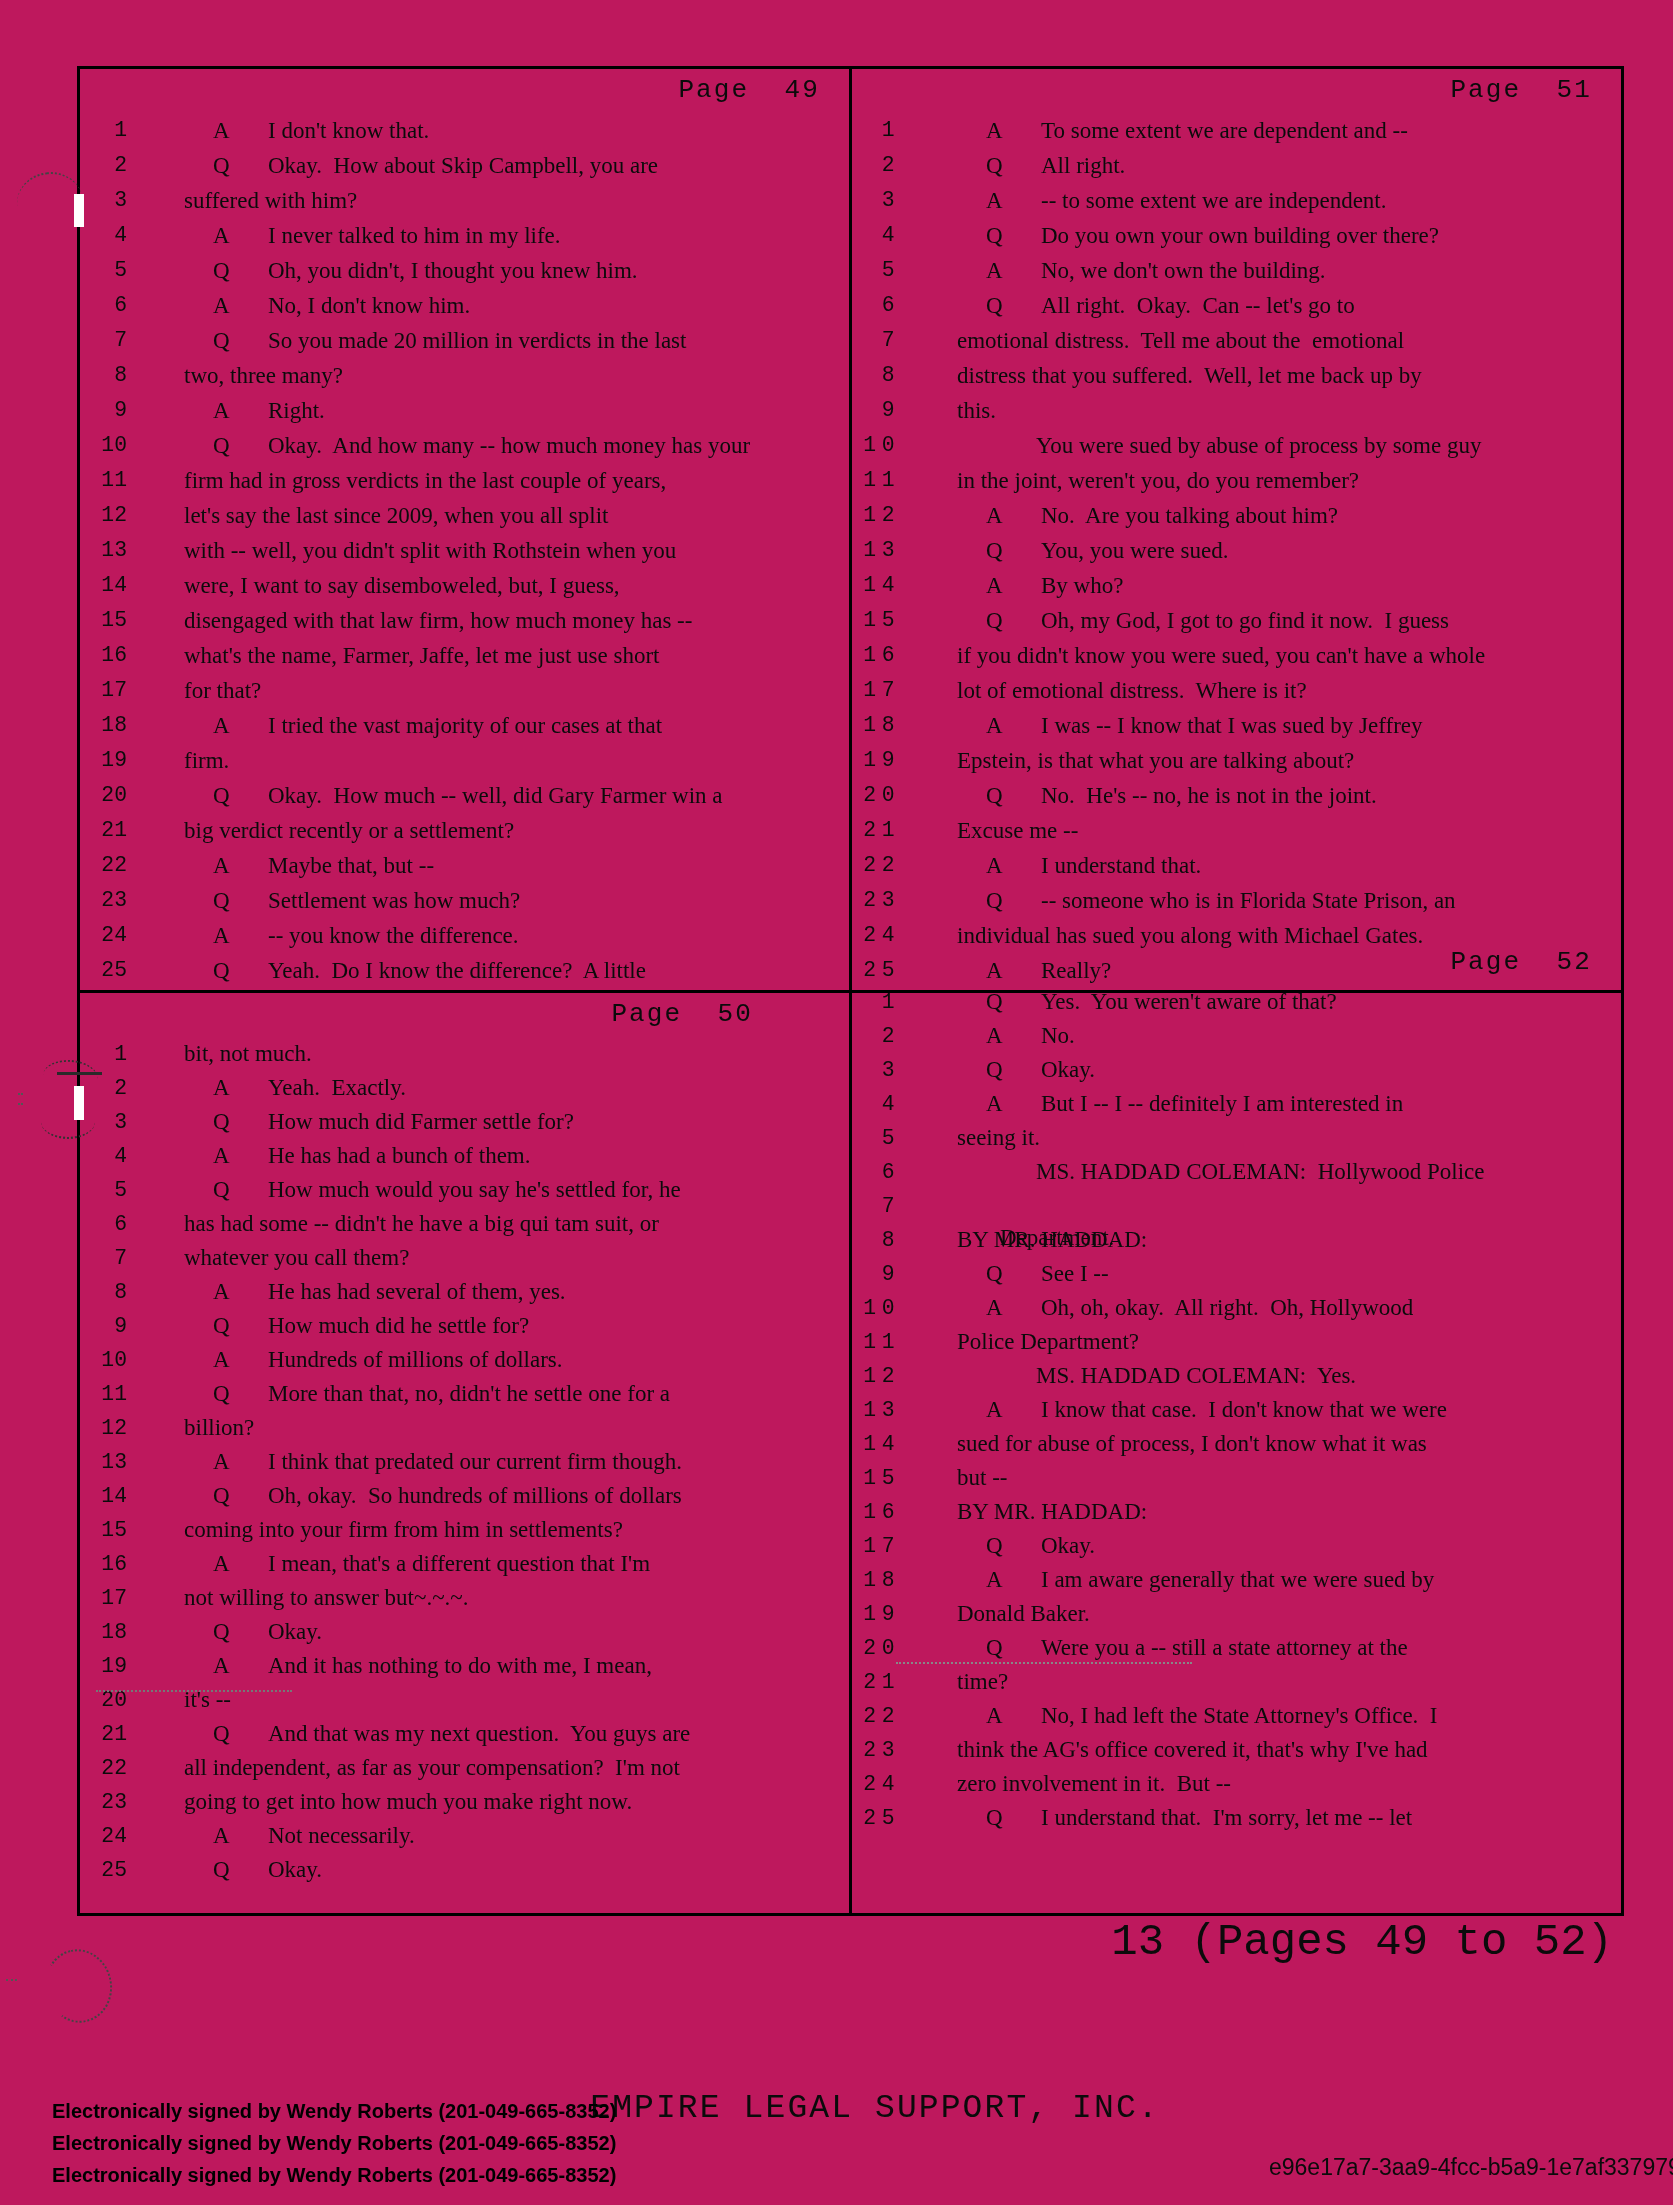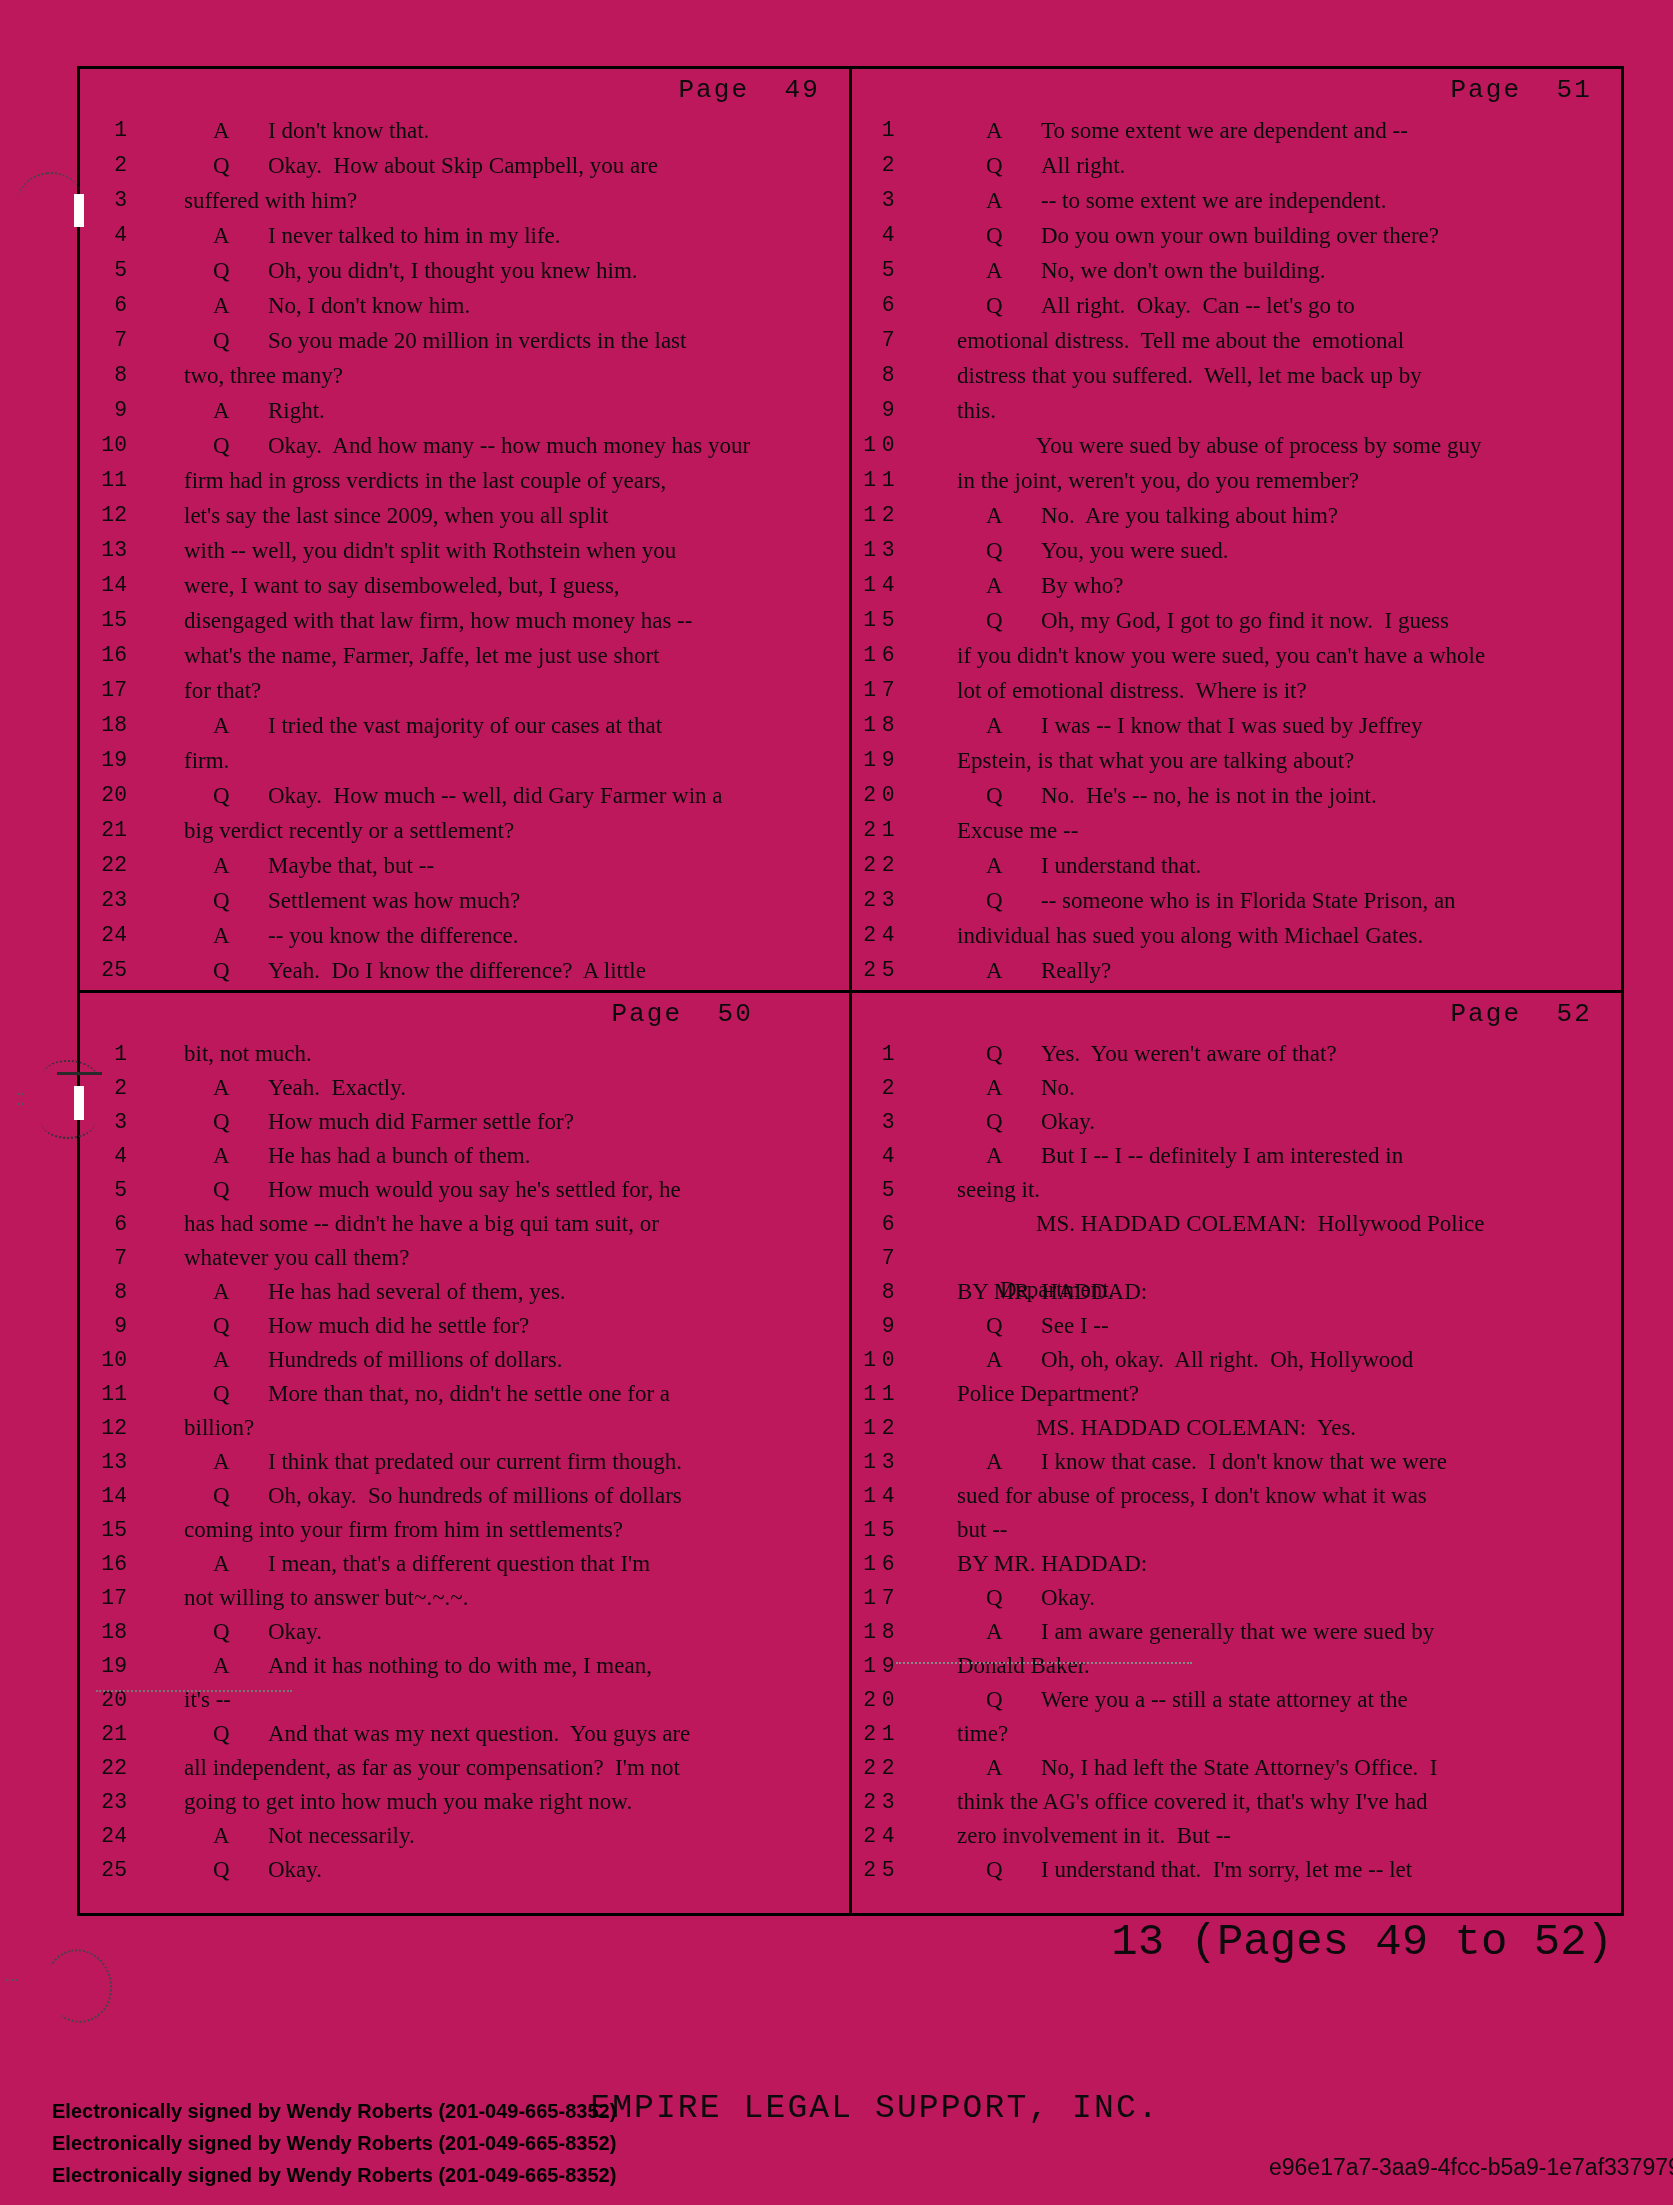--- a/index.html
+++ b/index.html
@@ -9,21 +9,21 @@
 
   
   .box{position:absolute;left:77px;top:66px;width:1541px;height:1844px;border:3.4px solid #000;box-sizing:content-box;}
   .vdiv{position:absolute;left:769px;top:0;width:3.4px;height:100%;background:#000;}
   .hdiv{position:absolute;left:0;top:921px;width:100%;height:3.4px;background:#000;}
 
   .q{position:absolute;overflow:hidden;}
   .q1{left:0;top:0;width:769px;height:921px;}
   .q2{left:773px;top:0;width:768px;height:921px;}
   .q3{left:0;top:924px;width:702px;height:917px;}
-  .q4{left:773px;top:924px;width:768px;height:917px;}
+  .q4{left:773px;top:872px;width:768px;height:917px;}
 
   .page-header{padding-top:5.5px;height:36px;text-align:right;padding-right:29px;
     font-family:"Liberation Mono",monospace;font-size:26px;letter-spacing:2.1px;white-space:pre-wrap;}
   .lines{margin-top:2.8px;}
   .line{display:flex;height:35px;}
   .q-bottom .line{height:34px;}
   .ln{width:47px;flex:0 0 47px;text-align:right;font-family:"Liberation Mono",monospace;
       font-size:21.4px;line-height:35px;}
   .q-bottom .ln{line-height:34px;}
   .ls .ln{letter-spacing:5.5px;}

